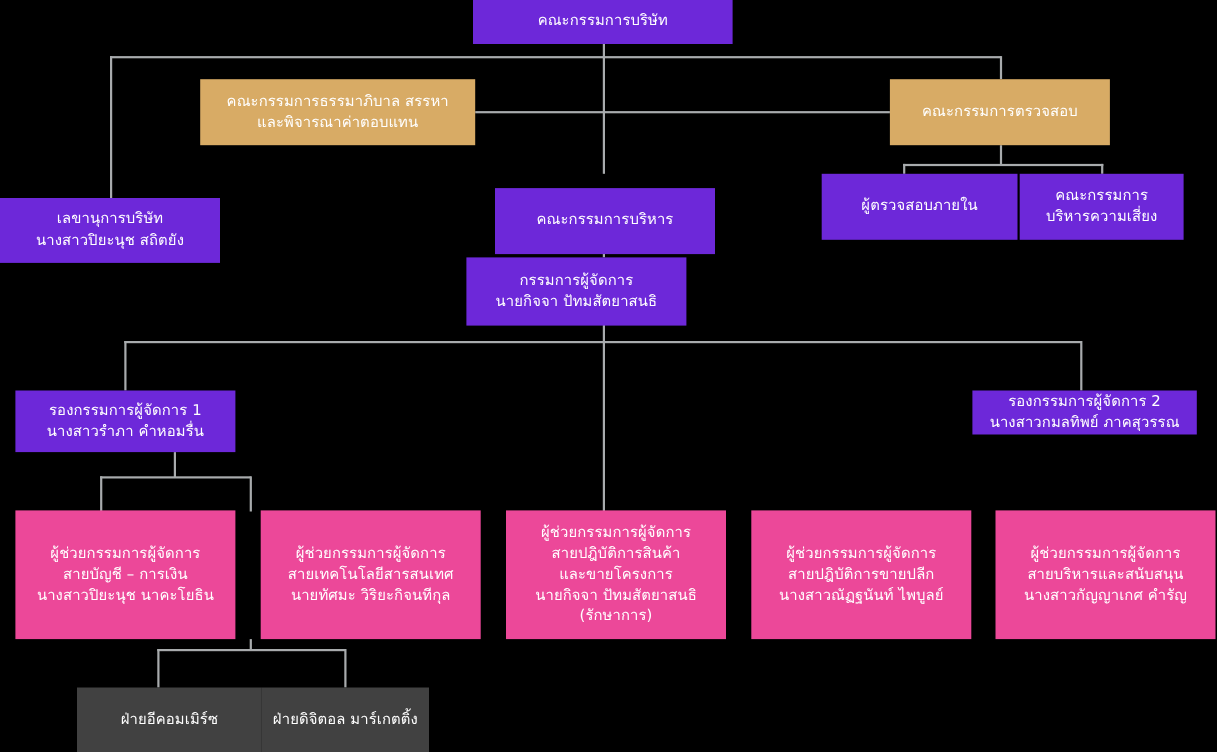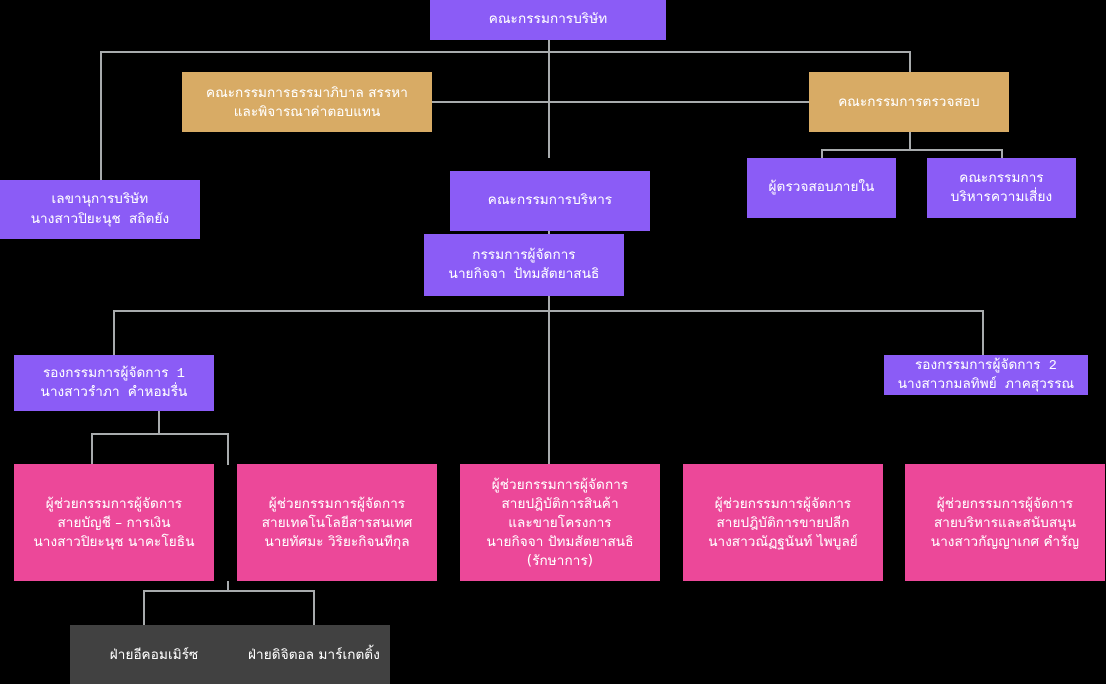--- a/index.html
+++ b/index.html
@@ -17,21 +17,21 @@
     display:flex;
     align-items:center;
     justify-content:center;
     text-align:center;
     line-height:1.42;
     font-size:13.5px;
     padding:4px 6px;
     white-space:pre-line;
     letter-spacing:0.1px;
   }
-  .gold{background:#8b5cf6;font-family:Liberation Mono, monospace;}
+  .gold{background:#6d28d9;}
   .tan{background:#d8ab65;}
   .gray{background:#ec4899;}
   .darkgray{background:#414141;}
 
   .ln{position:absolute;background:#a8abad;}
   .v{width:1.6px;}
   .h{height:1.6px;}
 </style>
 </head>
 <body>
@@ -77,21 +77,21 @@
   <div class="node tan" style="left:182px;top:72px;width:250px;height:60px;">คณะกรรมการธรรมาภิบาล สรรหา
 และพิจารณาค่าตอบแทน</div>
 
   <div class="node tan" style="left:809px;top:72px;width:200px;height:60px;">คณะกรรมการตรวจสอบ</div>
 
   <div class="node gold" style="left:0px;top:180px;width:200px;height:59px;">เลขานุการบริษัท
 นางสาวปิยะนุช สถิตยัง</div>
 
   <div class="node gold" style="left:450px;top:158px;width:200px;height:60px;margin-top:13px;">คณะกรรมการบริหาร</div>
 
-  <div class="node gold" style="left:747px;top:158px;width:149px;height:60px;">ผู้ตรวจสอบภายใน</div>
+  <div class="node gold" style="left:747px;top:158px;width:178px;height:60px;">ผู้ตรวจสอบภายใน</div>
 
   <div class="node gold" style="left:927px;top:158px;width:149px;height:60px;">คณะกรรมการ
 บริหารความเสี่ยง</div>
 
   <div class="node gold" style="left:424px;top:234px;width:200px;height:62px;">กรรมการผู้จัดการ
 นายกิจจา ปัทมสัตยาสนธิ</div>
 
   <div class="node gold" style="left:14px;top:355px;width:200px;height:56px;">รองกรรมการผู้จัดการ 1
 นางสาวรำภา คำหอมรื่น</div>
 

